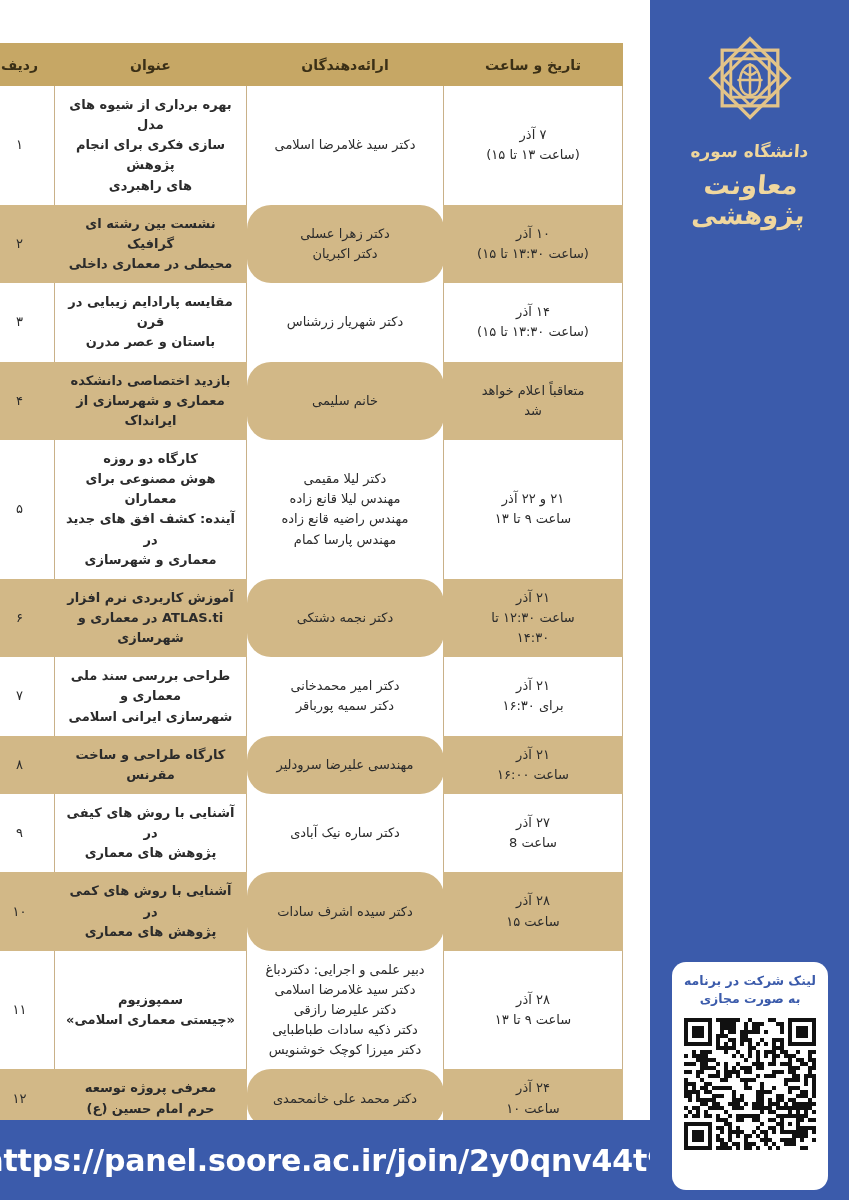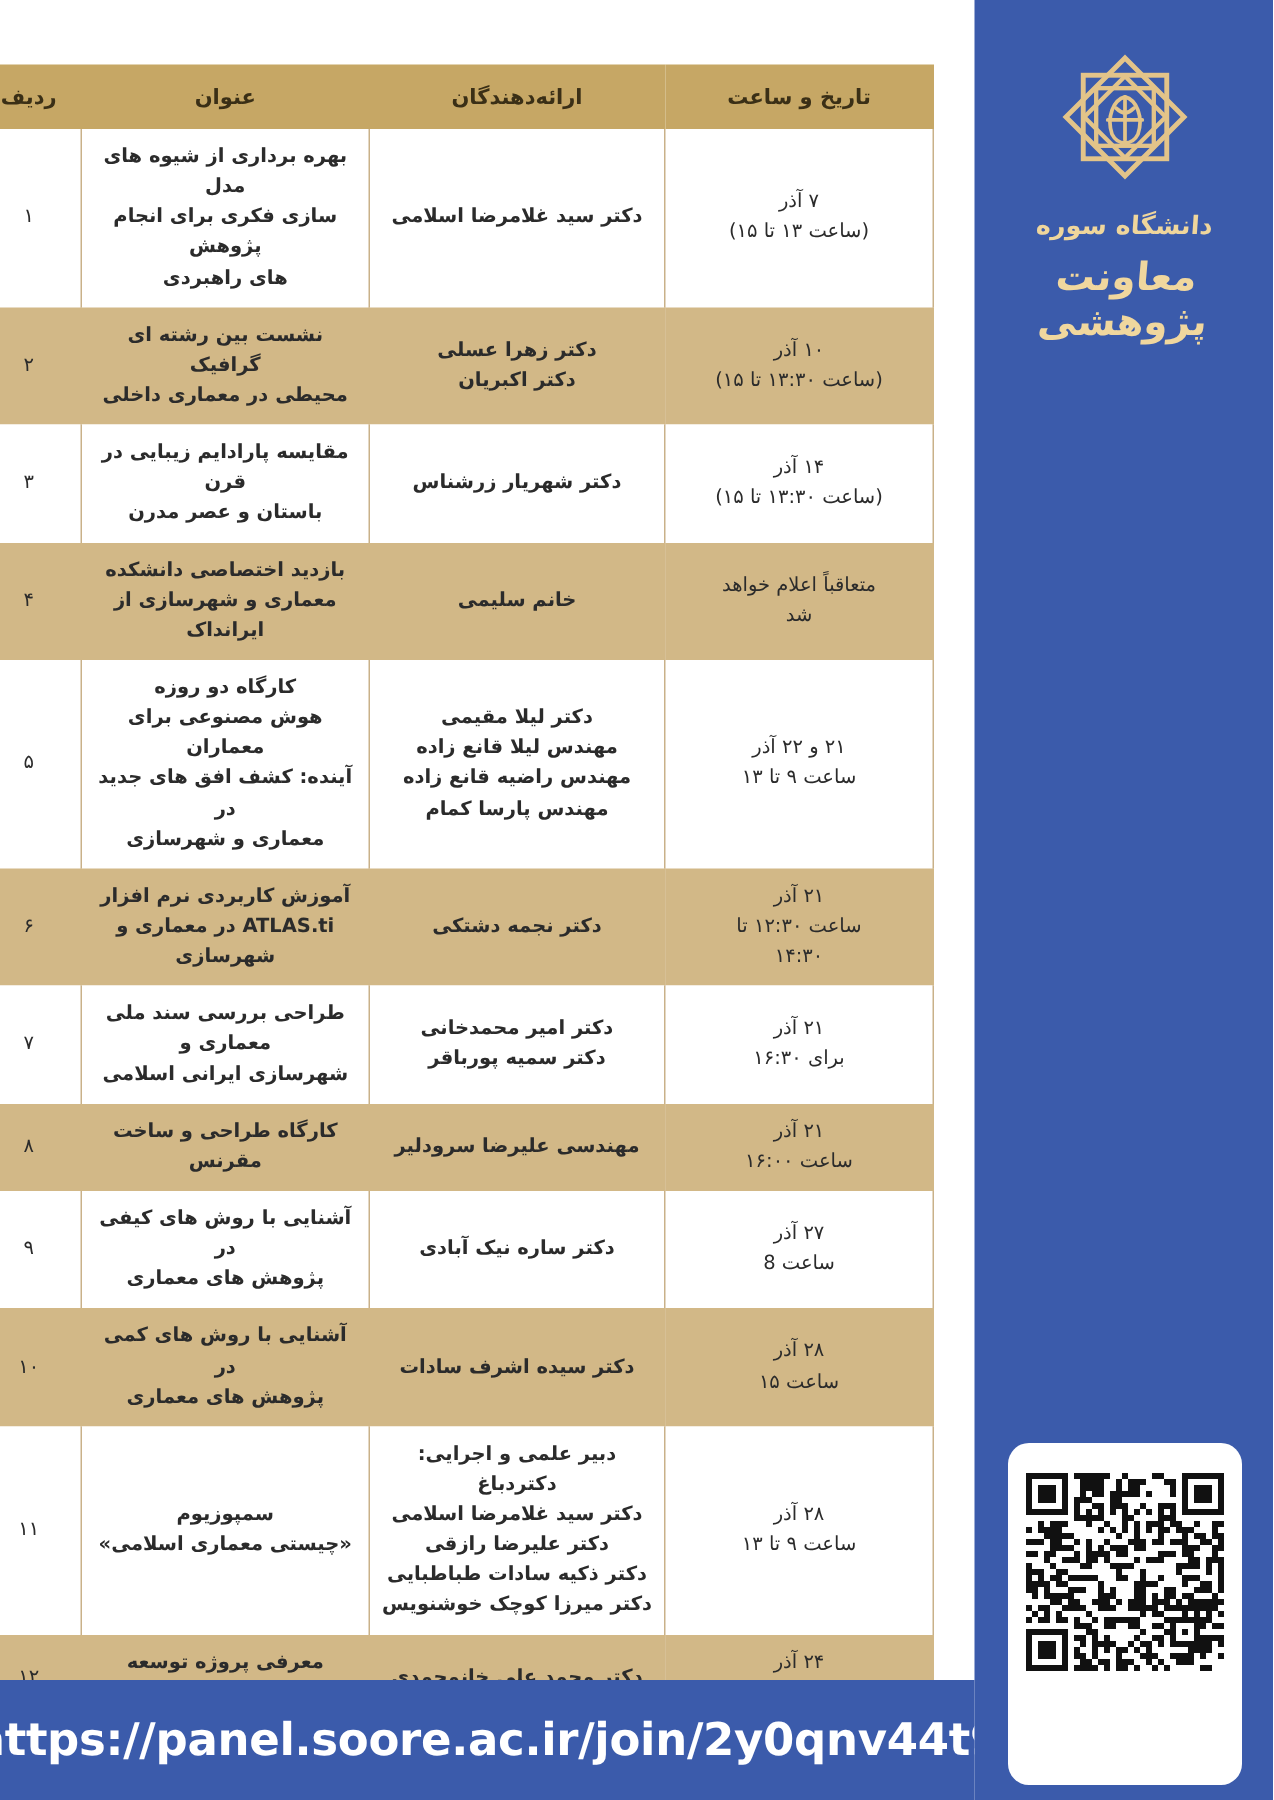--- a/index.html
+++ b/index.html
@@ -172,21 +172,21 @@
     line-height: 1.55;
     border-right: 1px solid rgba(255,255,255,0.85);
     border-left: 1px solid rgba(255,255,255,0.85);
   }
   table.schedule tr.odd td { background: #ffffff; text-align: center; }
   table.schedule tr.even td { background: #d2b887; }
   table.schedule tr.odd td { border-color: #c9b189; }
   table.schedule tr.even td { border-color: #d2b887; }
   td.c-row   { width: 58px;  font-size: 14px; }
   td.c-title { width: 180px; font-weight: 700; }
-  td.c-pres  { width: 185px; font-weight: 700; }
+  td.c-pres  { width: 185px; font-weight: 400; border-radius: 24px; }
   td.c-date  { width: 167px; font-weight: 400; }
   th.c-row   { width: 58px; }
   th.c-title { width: 180px; }
   th.c-pres  { width: 185px; }
   th.c-date  { width: 167px; }
   .cellline { display:block; }
 </style>
 </head>
 <body>
 
@@ -442,20 +442,24 @@
       <div class="brand-dept">معاونت پژوهشی</div>
     </div>
 
     <div class="vertical-block">
       <div class="vline vline-1"></div>
       <div class="vline vline-2"></div>
       <div class="vline vline-3"></div>
     </div>
 
     <div class="qr-card">
+      <div class="qr-caption">
+        <div>لینک شرکت در برنامه</div>
+        <div>به صورت مجازی</div>
+      </div>
       <svg class="qr-img" id="qr-svg" width="132" height="132" viewBox="0 0 33 33" shape-rendering="crispEdges">
         <rect width="33" height="33" fill="#ffffff"></rect>
         <g id="qr-cells" fill="#111111">
             <path d="M0 0h1v1h-1zM1 0h1v1h-1zM2 0h1v1h-1zM3 0h1v1h-1zM4 0h1v1h-1zM5 0h1v1h-1zM6 0h1v1h-1zM8 0h1v1h-1zM9 0h1v1h-1zM10 0h1v1h-1zM11 0h1v1h-1zM12 0h1v1h-1zM13 0h1v1h-1zM16 0h1v1h-1zM21 0h1v1h-1zM22 0h1v1h-1zM26 0h1v1h-1zM27 0h1v1h-1zM28 0h1v1h-1zM29 0h1v1h-1zM30 0h1v1h-1zM31 0h1v1h-1zM32 0h1v1h-1zM0 1h1v1h-1zM6 1h1v1h-1zM9 1h1v1h-1zM10 1h1v1h-1zM11 1h1v1h-1zM12 1h1v1h-1zM15 1h1v1h-1zM17 1h1v1h-1zM18 1h1v1h-1zM19 1h1v1h-1zM23 1h1v1h-1zM24 1h1v1h-1zM26 1h1v1h-1zM32 1h1v1h-1zM0 2h1v1h-1zM2 2h1v1h-1zM3 2h1v1h-1zM4 2h1v1h-1zM6 2h1v1h-1zM9 2h1v1h-1zM10 2h1v1h-1zM11 2h1v1h-1zM12 2h1v1h-1zM15 2h1v1h-1zM17 2h1v1h-1zM18 2h1v1h-1zM24 2h1v1h-1zM26 2h1v1h-1zM28 2h1v1h-1zM29 2h1v1h-1zM30 2h1v1h-1zM32 2h1v1h-1zM0 3h1v1h-1zM2 3h1v1h-1zM3 3h1v1h-1zM4 3h1v1h-1zM6 3h1v1h-1zM9 3h1v1h-1zM11 3h1v1h-1zM12 3h1v1h-1zM14 3h1v1h-1zM15 3h1v1h-1zM16 3h1v1h-1zM17 3h1v1h-1zM18 3h1v1h-1zM20 3h1v1h-1zM24 3h1v1h-1zM26 3h1v1h-1zM28 3h1v1h-1zM29 3h1v1h-1zM30 3h1v1h-1zM32 3h1v1h-1zM0 4h1v1h-1zM2 4h1v1h-1zM3 4h1v1h-1zM4 4h1v1h-1zM6 4h1v1h-1zM8 4h1v1h-1zM9 4h1v1h-1zM10 4h1v1h-1zM14 4h1v1h-1zM15 4h1v1h-1zM26 4h1v1h-1zM28 4h1v1h-1zM29 4h1v1h-1zM30 4h1v1h-1zM32 4h1v1h-1zM0 5h1v1h-1zM6 5h1v1h-1zM8 5h1v1h-1zM11 5h1v1h-1zM12 5h1v1h-1zM14 5h1v1h-1zM15 5h1v1h-1zM16 5h1v1h-1zM19 5h1v1h-1zM22 5h1v1h-1zM23 5h1v1h-1zM24 5h1v1h-1zM26 5h1v1h-1zM32 5h1v1h-1zM0 6h1v1h-1zM1 6h1v1h-1zM2 6h1v1h-1zM3 6h1v1h-1zM4 6h1v1h-1zM5 6h1v1h-1zM6 6h1v1h-1zM8 6h1v1h-1zM10 6h1v1h-1zM12 6h1v1h-1zM14 6h1v1h-1zM16 6h1v1h-1zM18 6h1v1h-1zM20 6h1v1h-1zM22 6h1v1h-1zM24 6h1v1h-1zM26 6h1v1h-1zM27 6h1v1h-1zM28 6h1v1h-1zM29 6h1v1h-1zM30 6h1v1h-1zM31 6h1v1h-1zM32 6h1v1h-1zM8 7h1v1h-1zM9 7h1v1h-1zM10 7h1v1h-1zM11 7h1v1h-1zM12 7h1v1h-1zM16 7h1v1h-1zM17 7h1v1h-1zM22 7h1v1h-1zM23 7h1v1h-1zM24 7h1v1h-1zM2 8h1v1h-1zM4 8h1v1h-1zM5 8h1v1h-1zM6 8h1v1h-1zM10 8h1v1h-1zM13 8h1v1h-1zM16 8h1v1h-1zM18 8h1v1h-1zM20 8h1v1h-1zM21 8h1v1h-1zM22 8h1v1h-1zM24 8h1v1h-1zM25 8h1v1h-1zM28 8h1v1h-1zM31 8h1v1h-1zM32 8h1v1h-1zM0 9h1v1h-1zM2 9h1v1h-1zM3 9h1v1h-1zM4 9h1v1h-1zM5 9h1v1h-1zM12 9h1v1h-1zM14 9h1v1h-1zM16 9h1v1h-1zM18 9h1v1h-1zM20 9h1v1h-1zM22 9h1v1h-1zM23 9h1v1h-1zM25 9h1v1h-1zM26 9h1v1h-1zM27 9h1v1h-1zM31 9h1v1h-1zM3 10h1v1h-1zM4 10h1v1h-1zM5 10h1v1h-1zM6 10h1v1h-1zM7 10h1v1h-1zM15 10h1v1h-1zM18 10h1v1h-1zM22 10h1v1h-1zM26 10h1v1h-1zM28 10h1v1h-1zM29 10h1v1h-1zM31 10h1v1h-1zM32 10h1v1h-1zM0 11h1v1h-1zM1 11h1v1h-1zM2 11h1v1h-1zM4 11h1v1h-1zM5 11h1v1h-1zM8 11h1v1h-1zM10 11h1v1h-1zM13 11h1v1h-1zM17 11h1v1h-1zM18 11h1v1h-1zM19 11h1v1h-1zM21 11h1v1h-1zM22 11h1v1h-1zM24 11h1v1h-1zM25 11h1v1h-1zM26 11h1v1h-1zM29 11h1v1h-1zM30 11h1v1h-1zM32 11h1v1h-1zM4 12h1v1h-1zM5 12h1v1h-1zM6 12h1v1h-1zM7 12h1v1h-1zM10 12h1v1h-1zM12 12h1v1h-1zM14 12h1v1h-1zM15 12h1v1h-1zM16 12h1v1h-1zM18 12h1v1h-1zM19 12h1v1h-1zM26 12h1v1h-1zM27 12h1v1h-1zM28 12h1v1h-1zM31 12h1v1h-1zM32 12h1v1h-1zM0 13h1v1h-1zM1 13h1v1h-1zM3 13h1v1h-1zM4 13h1v1h-1zM8 13h1v1h-1zM10 13h1v1h-1zM11 13h1v1h-1zM12 13h1v1h-1zM13 13h1v1h-1zM15 13h1v1h-1zM16 13h1v1h-1zM22 13h1v1h-1zM23 13h1v1h-1zM24 13h1v1h-1zM26 13h1v1h-1zM27 13h1v1h-1zM31 13h1v1h-1zM3 14h1v1h-1zM6 14h1v1h-1zM7 14h1v1h-1zM8 14h1v1h-1zM10 14h1v1h-1zM11 14h1v1h-1zM13 14h1v1h-1zM18 14h1v1h-1zM20 14h1v1h-1zM21 14h1v1h-1zM22 14h1v1h-1zM27 14h1v1h-1zM28 14h1v1h-1zM30 14h1v1h-1zM31 14h1v1h-1zM32 14h1v1h-1zM0 15h1v1h-1zM4 15h1v1h-1zM9 15h1v1h-1zM10 15h1v1h-1zM14 15h1v1h-1zM15 15h1v1h-1zM16 15h1v1h-1zM17 15h1v1h-1zM25 15h1v1h-1zM26 15h1v1h-1zM27 15h1v1h-1zM28 15h1v1h-1zM30 15h1v1h-1zM32 15h1v1h-1zM0 16h1v1h-1zM1 16h1v1h-1zM2 16h1v1h-1zM5 16h1v1h-1zM6 16h1v1h-1zM15 16h1v1h-1zM19 16h1v1h-1zM25 16h1v1h-1zM30 16h1v1h-1zM32 16h1v1h-1zM0 17h1v1h-1zM2 17h1v1h-1zM4 17h1v1h-1zM5 17h1v1h-1zM7 17h1v1h-1zM8 17h1v1h-1zM9 17h1v1h-1zM10 17h1v1h-1zM11 17h1v1h-1zM15 17h1v1h-1zM16 17h1v1h-1zM19 17h1v1h-1zM22 17h1v1h-1zM26 17h1v1h-1zM27 17h1v1h-1zM28 17h1v1h-1zM32 17h1v1h-1zM0 18h1v1h-1zM1 18h1v1h-1zM2 18h1v1h-1zM3 18h1v1h-1zM5 18h1v1h-1zM6 18h1v1h-1zM12 18h1v1h-1zM18 18h1v1h-1zM19 18h1v1h-1zM20 18h1v1h-1zM21 18h1v1h-1zM26 18h1v1h-1zM29 18h1v1h-1zM30 18h1v1h-1zM32 18h1v1h-1zM0 19h1v1h-1zM1 19h1v1h-1zM3 19h1v1h-1zM7 19h1v1h-1zM8 19h1v1h-1zM9 19h1v1h-1zM12 19h1v1h-1zM14 19h1v1h-1zM18 19h1v1h-1zM19 19h1v1h-1zM23 19h1v1h-1zM24 19h1v1h-1zM28 19h1v1h-1zM29 19h1v1h-1zM30 19h1v1h-1zM32 19h1v1h-1zM1 20h1v1h-1zM3 20h1v1h-1zM4 20h1v1h-1zM5 20h1v1h-1zM6 20h1v1h-1zM7 20h1v1h-1zM12 20h1v1h-1zM13 20h1v1h-1zM14 20h1v1h-1zM18 20h1v1h-1zM19 20h1v1h-1zM21 20h1v1h-1zM23 20h1v1h-1zM24 20h1v1h-1zM26 20h1v1h-1zM27 20h1v1h-1zM31 20h1v1h-1zM4 21h1v1h-1zM5 21h1v1h-1zM7 21h1v1h-1zM8 21h1v1h-1zM11 21h1v1h-1zM12 21h1v1h-1zM13 21h1v1h-1zM15 21h1v1h-1zM17 21h1v1h-1zM18 21h1v1h-1zM19 21h1v1h-1zM21 21h1v1h-1zM22 21h1v1h-1zM23 21h1v1h-1zM25 21h1v1h-1zM27 21h1v1h-1zM28 21h1v1h-1zM29 21h1v1h-1zM30 21h1v1h-1zM31 21h1v1h-1zM32 21h1v1h-1zM0 22h1v1h-1zM2 22h1v1h-1zM3 22h1v1h-1zM6 22h1v1h-1zM7 22h1v1h-1zM8 22h1v1h-1zM9 22h1v1h-1zM12 22h1v1h-1zM13 22h1v1h-1zM14 22h1v1h-1zM17 22h1v1h-1zM18 22h1v1h-1zM19 22h1v1h-1zM20 22h1v1h-1zM21 22h1v1h-1zM23 22h1v1h-1zM24 22h1v1h-1zM25 22h1v1h-1zM26 22h1v1h-1zM27 22h1v1h-1zM28 22h1v1h-1zM29 22h1v1h-1zM30 22h1v1h-1zM31 22h1v1h-1zM1 23h1v1h-1zM3 23h1v1h-1zM5 23h1v1h-1zM10 23h1v1h-1zM19 23h1v1h-1zM21 23h1v1h-1zM22 23h1v1h-1zM26 23h1v1h-1zM28 23h1v1h-1zM30 23h1v1h-1zM32 23h1v1h-1zM0 24h1v1h-1zM2 24h1v1h-1zM3 24h1v1h-1zM5 24h1v1h-1zM6 24h1v1h-1zM8 24h1v1h-1zM11 24h1v1h-1zM13 24h1v1h-1zM14 24h1v1h-1zM15 24h1v1h-1zM16 24h1v1h-1zM17 24h1v1h-1zM18 24h1v1h-1zM23 24h1v1h-1zM24 24h1v1h-1zM25 24h1v1h-1zM26 24h1v1h-1zM27 24h1v1h-1zM28 24h1v1h-1zM29 24h1v1h-1zM30 24h1v1h-1zM8 25h1v1h-1zM9 25h1v1h-1zM10 25h1v1h-1zM13 25h1v1h-1zM14 25h1v1h-1zM17 25h1v1h-1zM18 25h1v1h-1zM21 25h1v1h-1zM22 25h1v1h-1zM24 25h1v1h-1zM28 25h1v1h-1zM29 25h1v1h-1zM31 25h1v1h-1zM32 25h1v1h-1zM0 26h1v1h-1zM1 26h1v1h-1zM2 26h1v1h-1zM3 26h1v1h-1zM4 26h1v1h-1zM5 26h1v1h-1zM6 26h1v1h-1zM10 26h1v1h-1zM11 26h1v1h-1zM19 26h1v1h-1zM23 26h1v1h-1zM24 26h1v1h-1zM26 26h1v1h-1zM28 26h1v1h-1zM0 27h1v1h-1zM6 27h1v1h-1zM8 27h1v1h-1zM9 27h1v1h-1zM11 27h1v1h-1zM13 27h1v1h-1zM18 27h1v1h-1zM21 27h1v1h-1zM22 27h1v1h-1zM24 27h1v1h-1zM28 27h1v1h-1zM29 27h1v1h-1zM30 27h1v1h-1zM31 27h1v1h-1zM32 27h1v1h-1zM0 28h1v1h-1zM2 28h1v1h-1zM3 28h1v1h-1zM4 28h1v1h-1zM6 28h1v1h-1zM9 28h1v1h-1zM11 28h1v1h-1zM12 28h1v1h-1zM13 28h1v1h-1zM14 28h1v1h-1zM17 28h1v1h-1zM19 28h1v1h-1zM20 28h1v1h-1zM22 28h1v1h-1zM24 28h1v1h-1zM25 28h1v1h-1zM26 28h1v1h-1zM27 28h1v1h-1zM28 28h1v1h-1zM29 28h1v1h-1zM30 28h1v1h-1zM32 28h1v1h-1zM0 29h1v1h-1zM2 29h1v1h-1zM3 29h1v1h-1zM4 29h1v1h-1zM6 29h1v1h-1zM8 29h1v1h-1zM11 29h1v1h-1zM13 29h1v1h-1zM15 29h1v1h-1zM16 29h1v1h-1zM18 29h1v1h-1zM20 29h1v1h-1zM27 29h1v1h-1zM28 29h1v1h-1zM29 29h1v1h-1zM30 29h1v1h-1zM0 30h1v1h-1zM2 30h1v1h-1zM3 30h1v1h-1zM4 30h1v1h-1zM6 30h1v1h-1zM8 30h1v1h-1zM9 30h1v1h-1zM11 30h1v1h-1zM15 30h1v1h-1zM19 30h1v1h-1zM20 30h1v1h-1zM21 30h1v1h-1zM24 30h1v1h-1zM25 30h1v1h-1zM26 30h1v1h-1zM27 30h1v1h-1zM29 30h1v1h-1zM32 30h1v1h-1zM0 31h1v1h-1zM6 31h1v1h-1zM9 31h1v1h-1zM10 31h1v1h-1zM12 31h1v1h-1zM13 31h1v1h-1zM15 31h1v1h-1zM16 31h1v1h-1zM17 31h1v1h-1zM20 31h1v1h-1zM22 31h1v1h-1zM25 31h1v1h-1zM26 31h1v1h-1zM27 31h1v1h-1zM0 32h1v1h-1zM1 32h1v1h-1zM2 32h1v1h-1zM3 32h1v1h-1zM4 32h1v1h-1zM5 32h1v1h-1zM6 32h1v1h-1zM8 32h1v1h-1zM9 32h1v1h-1zM10 32h1v1h-1zM11 32h1v1h-1zM13 32h1v1h-1zM15 32h1v1h-1zM16 32h1v1h-1zM18 32h1v1h-1zM21 32h1v1h-1zM23 32h1v1h-1zM29 32h1v1h-1zM30 32h1v1h-1z" fill="#111111"></path>
           </g>
       </svg>
     </div>
 
   </div>
 </div>

